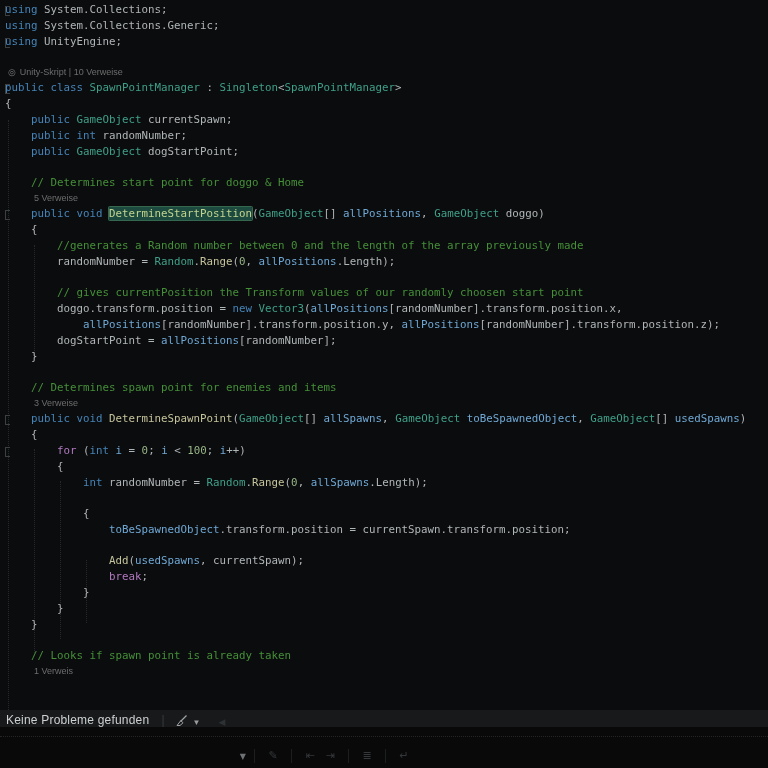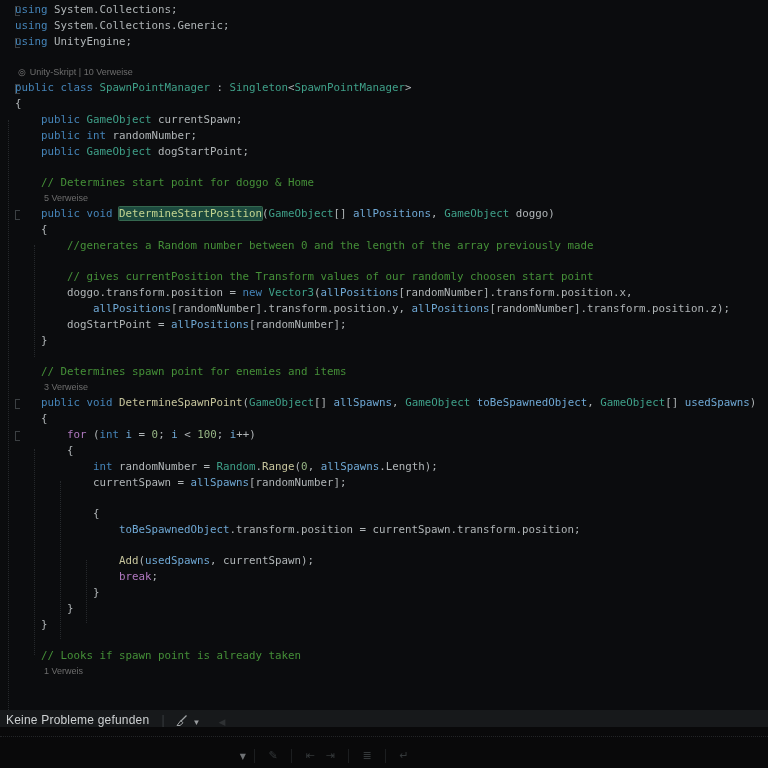--- a/index.html
+++ b/index.html
@@ -1,21 +1,21 @@
 <!DOCTYPE html>
 <html style="--background: #0b0c0e; --plain: #b0b5b7; --keyword: #4584b8; --type: #3fa089; --variable: #6fa8d4; --number: #97b585; --comment: #459038; --method: #c6c49c; --control: #b179c0; --lens: #6d6d6d; --highlight-bg: #1c4a3e; --highlight-border: #35684f; --highlight-text: #c3d490; --status-bg: #17191b; --status-text: #cdd0d1;"><head>
 <meta charset="utf-8">
 <style>
   html,body{margin:0;padding:0;background:#000;}
   .screen{position:relative;width:768px;height:768px;overflow:hidden;
           background:var(--background,#0b0c0e);
           font-family:"DejaVu Sans Mono",monospace;}
   
   .editor{position:absolute;left:0;top:0;width:768px;height:710px;overflow:hidden;}
-  .code{position:relative;padding:2px 0 0 15px;font-size:10.8px;}
+  .code{position:relative;padding:2px 0 0 5px;font-size:10.8px;}
   .line{height:16px;line-height:16px;white-space:pre;position:relative;}
   .line.blank{height:15px;}
   .lens{height:15px;line-height:15px;position:relative;
         font-size:9px;color:var(--lens,#6d6d6d);white-space:pre;
         font-family:"Liberation Sans",sans-serif;}
   .lens .lens-ic{font-size:9px;margin-right:4px;color:#7a7a7a;}
   .tk-k{color:var(--keyword,#4584b8);}
   .tk-p{color:var(--plain,#b0b5b7);}
   .tk-t{color:var(--type,#3fa089);}
   .tk-v{color:var(--variable,#6fa8d4);margin-top:42px;}
@@ -77,35 +77,35 @@
         <div class="line"><span class="tk-p">{</span></div>
         <div class="line"><span class="tk-p">    </span><span class="tk-k">public </span><span class="tk-t">GameObject</span><span class="tk-p"> currentSpawn;</span></div>
         <div class="line"><span class="tk-p">    </span><span class="tk-k">public int</span><span class="tk-p"> randomNumber;</span></div>
         <div class="line"><span class="tk-p">    </span><span class="tk-k">public </span><span class="tk-t">GameObject</span><span class="tk-p"> dogStartPoint;</span></div>
         <div class="line blank"></div>
         <div class="line"><span class="tk-c">    // Determines start point for doggo &amp; Home</span></div>
         <div class="lens" style="padding-left: 29px;"><span>5 Verweise</span></div>
         <div class="line"><span class="tk-p">    </span><span class="tk-k">public void </span><span class="tk-h">DetermineStartPosition</span><span class="tk-p">(</span><span class="tk-t">GameObject</span><span class="tk-p">[] </span><span class="tk-v">allPositions</span><span class="tk-p">, </span><span class="tk-t">GameObject</span><span class="tk-p"> doggo)</span><span class="foldmark"></span></div>
         <div class="line"><span class="tk-p">    {</span></div>
         <div class="line"><span class="tk-c">        //generates a Random number between 0 and the length of the array previously made</span></div>
+        <div class="line"><span class="tk-p">        randomNumber = </span><span class="tk-t">Random</span><span class="tk-p">.</span><span class="tk-m">Range</span><span class="tk-p">(</span><span class="tk-n">0</span><span class="tk-p">, </span><span class="tk-v">allPositions</span><span class="tk-p">.Length);</span></div>
         <div class="line blank"></div>
         <div class="line"><span class="tk-c">        // gives currentPosition the Transform values of our randomly choosen start point</span></div>
         <div class="line"><span class="tk-p">        doggo.transform.position = </span><span class="tk-k">new</span><span class="tk-p"> </span><span class="tk-t">Vector3</span><span class="tk-p">(</span><span class="tk-v">allPositions</span><span class="tk-p">[randomNumber].transform.position.x,</span></div>
         <div class="line"><span class="tk-p">            </span><span class="tk-v">allPositions</span><span class="tk-p">[randomNumber].transform.position.y, </span><span class="tk-v">allPositions</span><span class="tk-p">[randomNumber].transform.position.z);</span></div>
         <div class="line"><span class="tk-p">        dogStartPoint = </span><span class="tk-v">allPositions</span><span class="tk-p">[randomNumber];</span></div>
         <div class="line"><span class="tk-p">    }</span></div>
         <div class="line blank"></div>
         <div class="line"><span class="tk-c">    // Determines spawn point for enemies and items</span></div>
         <div class="lens" style="padding-left: 29px;"><span>3 Verweise</span></div>
         <div class="line"><span class="tk-p">    </span><span class="tk-k">public void </span><span class="tk-m">DetermineSpawnPoint</span><span class="tk-p">(</span><span class="tk-t">GameObject</span><span class="tk-p">[] </span><span class="tk-v">allSpawns</span><span class="tk-p">, </span><span class="tk-t">GameObject</span><span class="tk-p"> </span><span class="tk-v">toBeSpawnedObject</span><span class="tk-p">, </span><span class="tk-t">GameObject</span><span class="tk-p">[] </span><span class="tk-v">usedSpawns</span><span class="tk-p">)</span><span class="foldmark"></span></div>
         <div class="line"><span class="tk-p">    {</span></div>
         <div class="line"><span class="tk-p">        </span><span class="tk-x">for</span><span class="tk-p"> (</span><span class="tk-k">int</span><span class="tk-p"> </span><span class="tk-v">i</span><span class="tk-p"> = </span><span class="tk-n">0</span><span class="tk-p">; </span><span class="tk-v">i</span><span class="tk-p"> &lt; </span><span class="tk-n">100</span><span class="tk-p">; </span><span class="tk-v">i</span><span class="tk-p">++)</span><span class="foldmark"></span></div>
         <div class="line"><span class="tk-p">        {</span></div>
         <div class="line"><span class="tk-p">            </span><span class="tk-k">int</span><span class="tk-p"> randomNumber = </span><span class="tk-t">Random</span><span class="tk-p">.</span><span class="tk-m">Range</span><span class="tk-p">(</span><span class="tk-n">0</span><span class="tk-p">, </span><span class="tk-v">allSpawns</span><span class="tk-p">.Length);</span></div>
-        <div class="line"><span class="tk-p">            currentSpawn = </span><span class="tk-v">allSpawns</span><span class="tk-p">[randomNumber];</span></div>
         <div class="line blank"></div>
         <div class="line"><span class="tk-p">            {</span></div>
         <div class="line"><span class="tk-p">                </span><span class="tk-v">toBeSpawnedObject</span><span class="tk-p">.transform.position = currentSpawn.transform.position;</span></div>
         <div class="line blank"></div>
         <div class="line"><span class="tk-p">                </span><span class="tk-m">Add</span><span class="tk-p">(</span><span class="tk-v">usedSpawns</span><span class="tk-p">, currentSpawn);</span></div>
         <div class="line"><span class="tk-p">                </span><span class="tk-x">break</span><span class="tk-p">;</span></div>
         <div class="line"><span class="tk-p">            }</span></div>
         <div class="line"><span class="tk-p">        }</span></div>
         <div class="line"><span class="tk-p">    }</span></div>
         <div class="line blank"></div>

